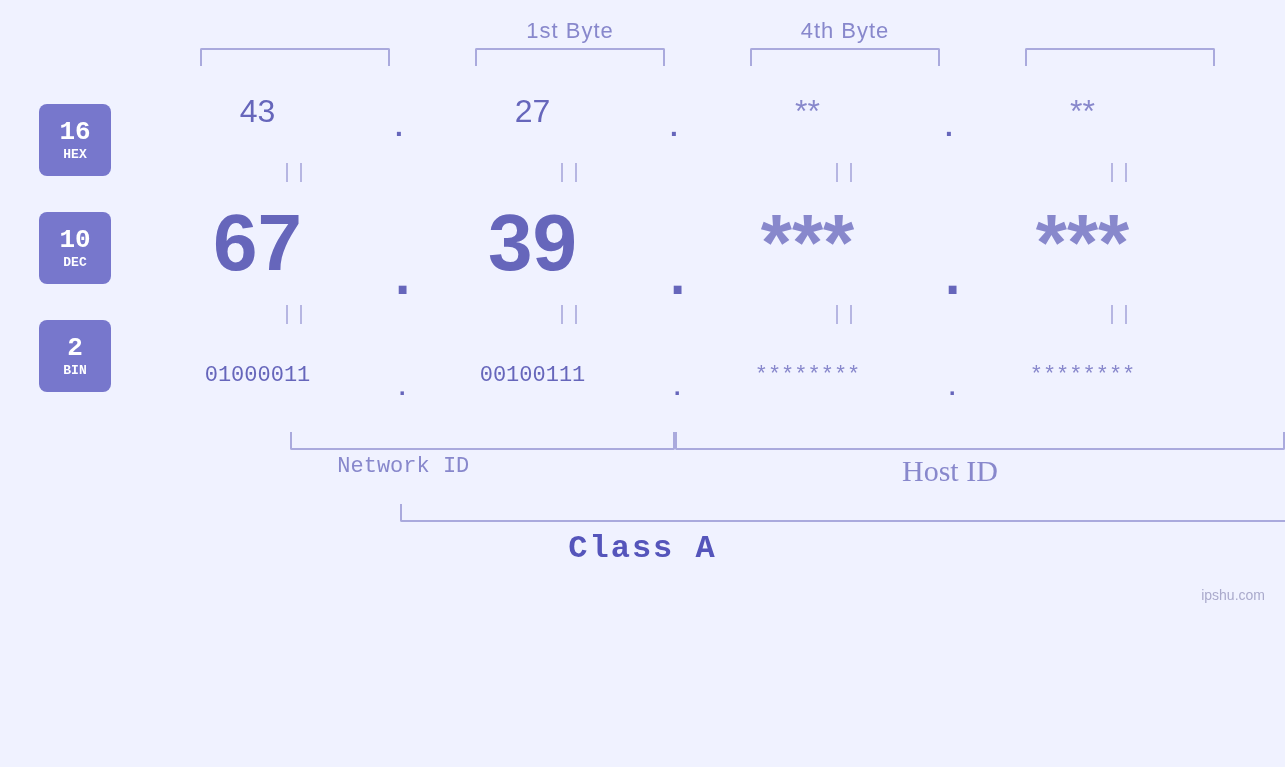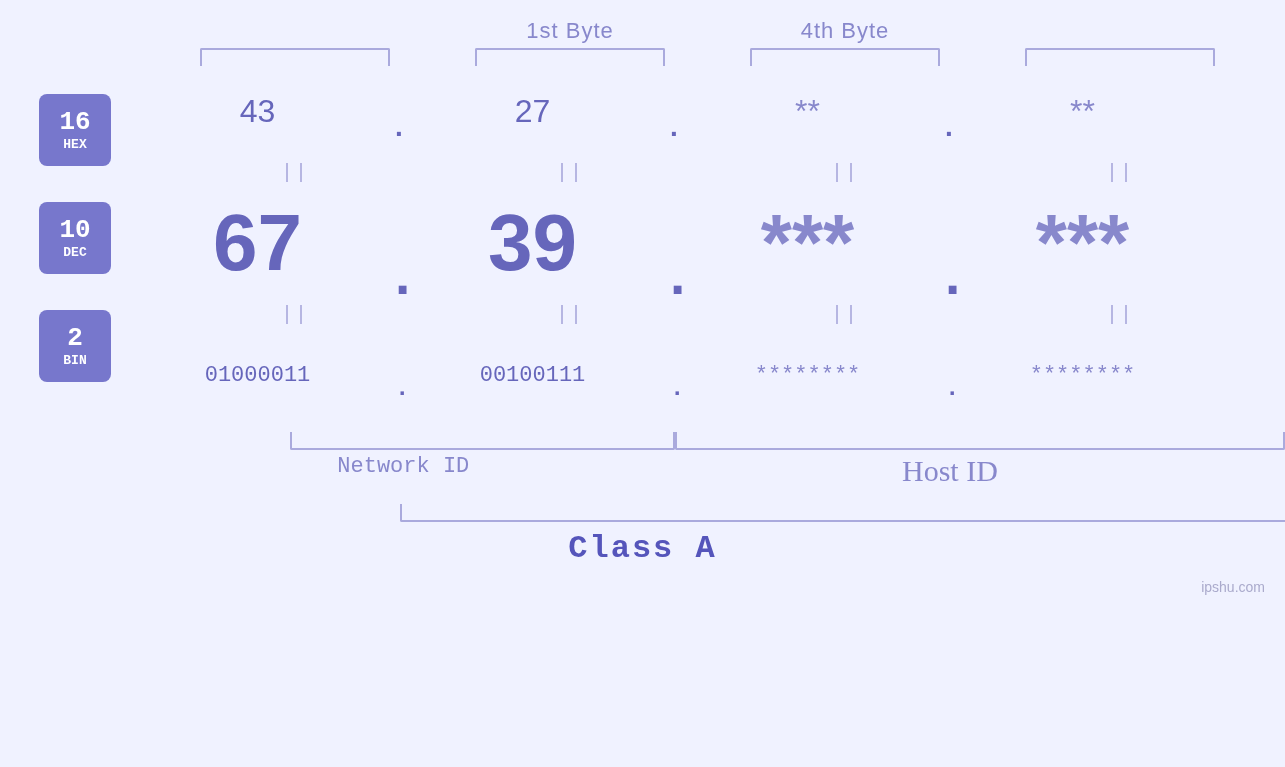--- a/index.html
+++ b/index.html
@@ -54,21 +54,21 @@
       width: 190px;
       height: 18px;
       border: 2px solid #aaaadd;
       border-bottom: none;
       border-radius: 2px 2px 0 0;
     }
 
     
     .content-area {
       display: flex;
-      align-items: flex-start;
+      align-items: flex-end;
       margin-top: 0px;
       width: 1285px;
     }
 
     
     .badges-col {
       width: 130px;
       display: flex;
       flex-direction: column;
       align-items: center;
@@ -264,21 +264,21 @@
       margin-top: 8px;
       color: #5555bb;
       font-size: 32px;
       font-family: 'Courier New', monospace;
       font-weight: bold;
       letter-spacing: 2px;
     }
 
     .watermark {
       position: absolute;
-      bottom: 16px;
+      bottom: 8px;
       right: 20px;
       color: #aaaacc;
       font-size: 14px;
       font-family: Arial, sans-serif;
     }
 
     .masked {
       color: #8888cc;
     }
   </style>

